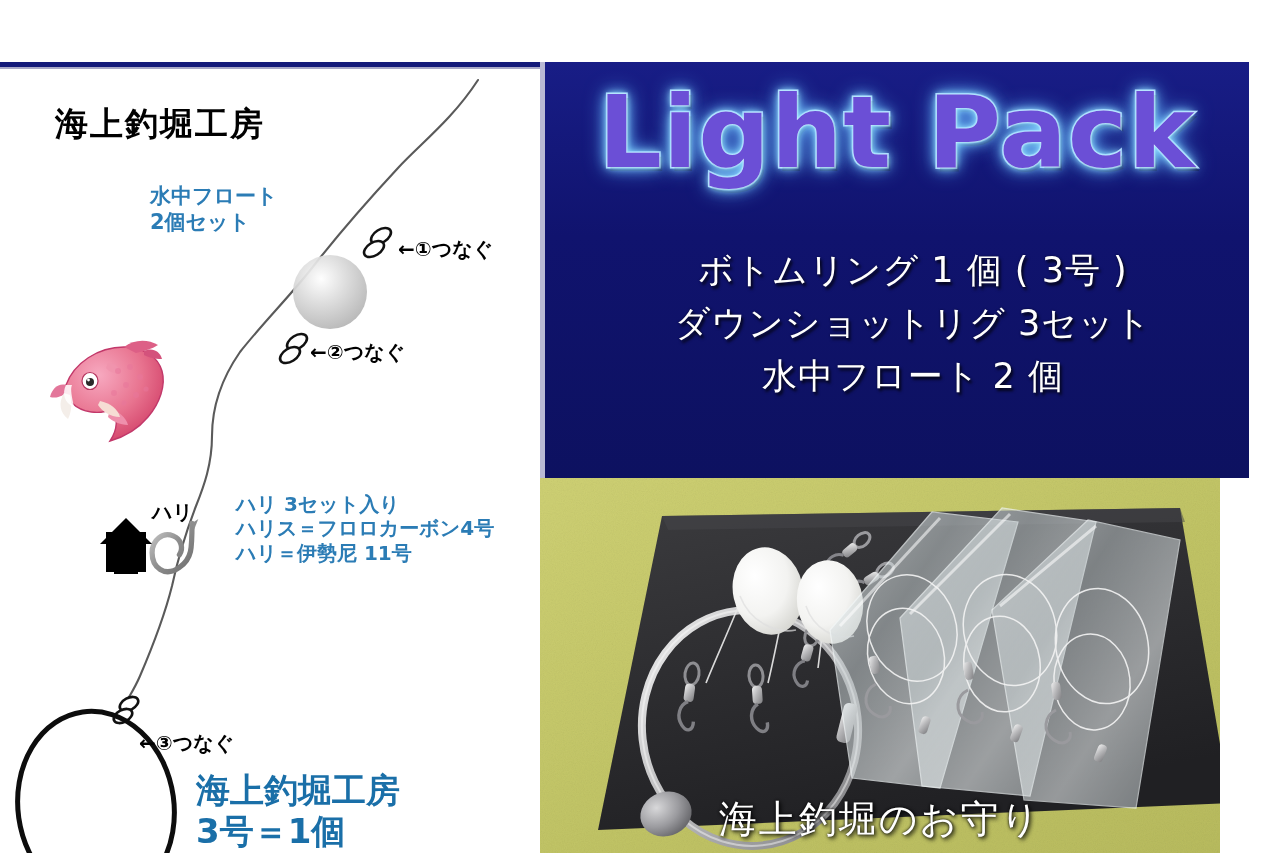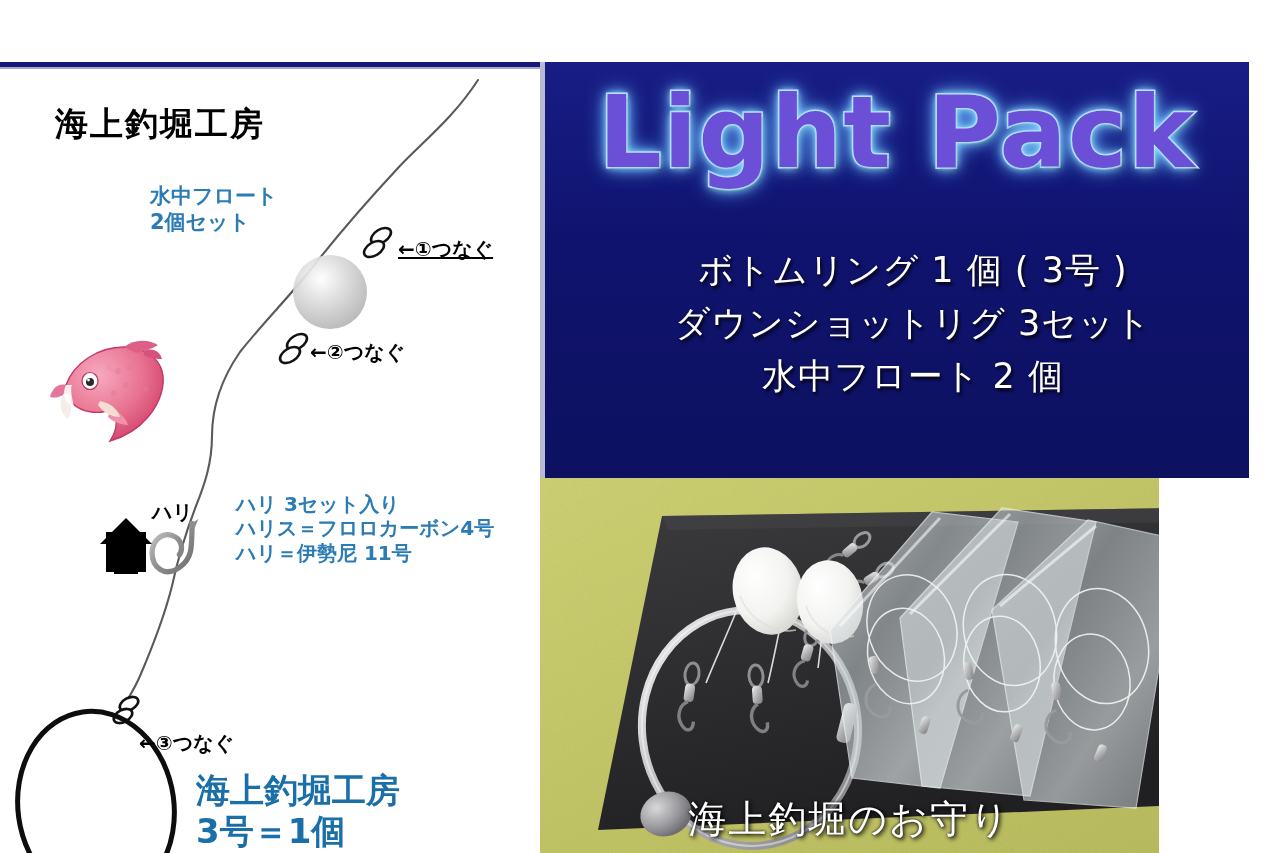--- a/index.html
+++ b/index.html
@@ -39,21 +39,21 @@
     position:absolute;left:196px;top:708px;width:300px;
     font-size:34px;font-weight:700;color:#1a6fa8;line-height:1.22;
     font-family:"DejaVu Sans","Liberation Sans",sans-serif;white-space:pre-line;
   }
 
   .lbl-black{
     position:absolute;color:#000;font-weight:700;
     font-family:"DejaVu Sans","Liberation Sans",sans-serif;
     font-size:20px;white-space:nowrap;
   }
-  .ann1{left:398px;top:174px;text-decoration:underline;}
+  .ann1{left:398px;top:174px;}
   .ann2{left:310px;top:277px;}
   .ann3{left:139px;top:640px;margin-top:28px;}
   .lbl-hook{position:absolute;left:152px;top:437px;font-size:20px;font-weight:700;color:#000;
     font-family:"DejaVu Sans","Liberation Sans",sans-serif;}
 
   .diagram-svg{position:absolute;left:0;top:0;width:540px;height:791px;}
 
   
   .right-top{
     position:absolute;left:545px;top:62px;width:704px;height:416px;
@@ -82,21 +82,21 @@
     color:#ffffff;
     font-family:"DejaVu Sans","Liberation Sans",sans-serif;
     font-size:35px;font-weight:400;line-height:1.52;letter-spacing:1px;
     text-shadow:2px 3px 3px rgba(0,0,0,.75), 0 0 2px rgba(0,0,0,.6);
     margin-left:32px;
   }
   .speclist div{white-space:nowrap;}
 
   
   .photo{
-    position:absolute;left:540px;top:478px;width:619px;height:375px;
+    position:absolute;left:540px;top:478px;width:680px;height:375px;
     overflow:hidden;background:#c6c86a;
   }
   .photo-svg{position:absolute;left:0;top:0;width:740px;height:375px;}
   .photo-caption{
     position:absolute;left:0;right:0;bottom:8px;text-align:center;
     color:#ffffff;font-size:38px;font-weight:400;letter-spacing:2px;
     font-family:"DejaVu Sans","Liberation Sans",sans-serif;
     text-shadow:0 0 3px #000,2px 2px 4px rgba(0,0,0,.85);
     pointer-events:none;
   }

